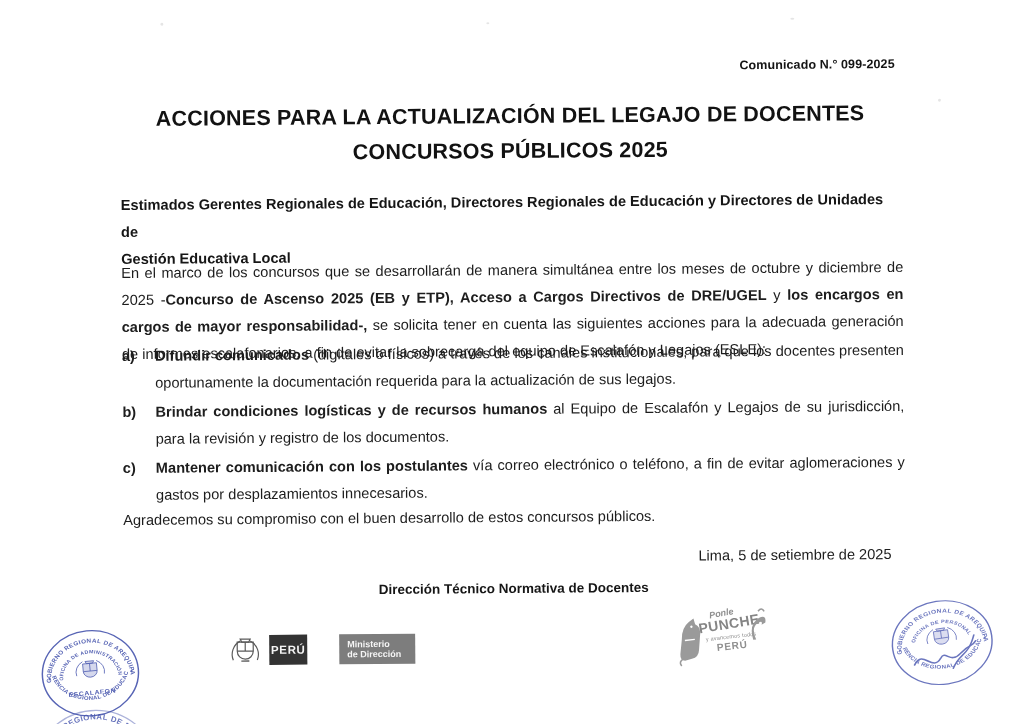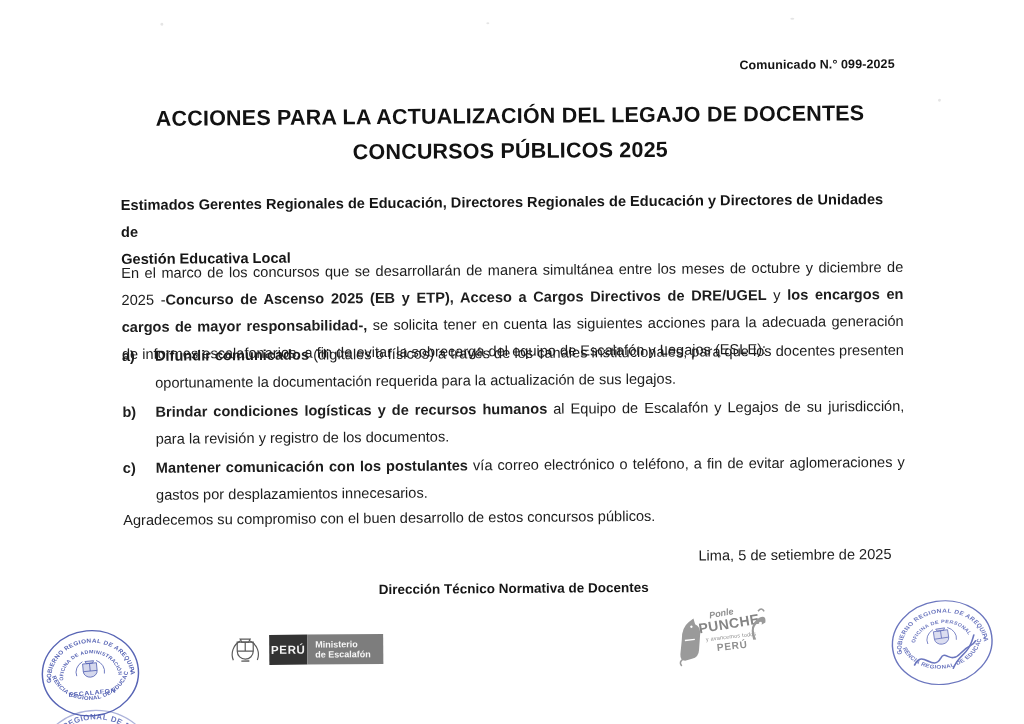--- a/index.html
+++ b/index.html
@@ -52,21 +52,21 @@
   .minedu .coat{width:30px;height:32px;margin-right:9px;}
   .peru-box{
     width:38px;height:30px;background:#333333;color:#f4f4f4;
     display:flex;align-items:center;justify-content:center;
     font-weight:bold;font-size:11.5px;letter-spacing:0.6px;
   }
   .min-box{
     width:76px;height:30px;background:#7d7d7d;color:#f6f6f6;
     display:flex;flex-direction:column;justify-content:center;
     padding-left:8px;box-sizing:border-box;
-    font-size:9px;line-height:10.5px;font-weight:600;
+    font-size:9px;line-height:10.5px;font-weight:600;margin-left:32px;
   }
   .punche{position:absolute;left:674px;top:610px;width:92px;height:66px;transform:rotate(-6deg);color:#8f8f8f;}
   .punche .p1{position:absolute;left:36px;top:0;font-size:9px;font-style:italic;font-weight:bold;transform:rotate(-4deg);}
   .punche .p2{position:absolute;left:24px;top:8px;font-size:14px;font-weight:bold;letter-spacing:0.4px;color:#858585;transform:rotate(-3deg);}
   .punche .p3{position:absolute;left:30px;top:26px;font-size:5.5px;letter-spacing:0.2px;}
   .punche .p4{position:absolute;left:40px;top:33px;font-size:10px;font-weight:bold;letter-spacing:0.8px;}
   .punche svg{position:absolute;}
   .mascot{left:0;top:6px;width:26px;height:48px;}
   .arm{left:74px;top:2px;width:18px;height:34px;}
 </style>
@@ -154,21 +154,21 @@
       <line x1="15" y1="8" x2="15" y2="17"></line>
       <line x1="7" y1="17" x2="23" y2="17"></line>
       <path d="M10 5 h10 l-1.5 3 h-7 z"></path>
       <path d="M3 26 a15 15 0 0 1 7 -19"></path>
       <path d="M27 26 a15 15 0 0 0 -7 -19"></path>
       <path d="M11 27 h8" stroke-width="1.4"></path>
     </svg>
     <div class="peru-box">PERÚ</div>
     <div class="min-box">
       <span>Ministerio</span>
-      <span>de Escalafón</span>
+      <span>de Dirección</span>
     </div>
   </div>
 
   <div class="punche">
     <svg class="mascot" viewBox="0 0 26 48">
       <path d="M15 4 l5 -3 l1 6 q5 3 4 10 l-3 16 q-1 7 -8 8 l-7 1 q-5 -1 -4 -7 l3 -14 q1 -12 9 -17" fill="#9a9a9a" stroke="none"></path>
       <circle cx="17" cy="9" r="1.2" fill="#ffffff"></circle>
       <path d="M6 40 q-6 2 -3 7" fill="none" stroke="#9a9a9a" stroke-width="1.6"></path>
       <path d="M9 22 h10" stroke="#ffffff" stroke-width="1.4" fill="none"></path>
     </svg>

